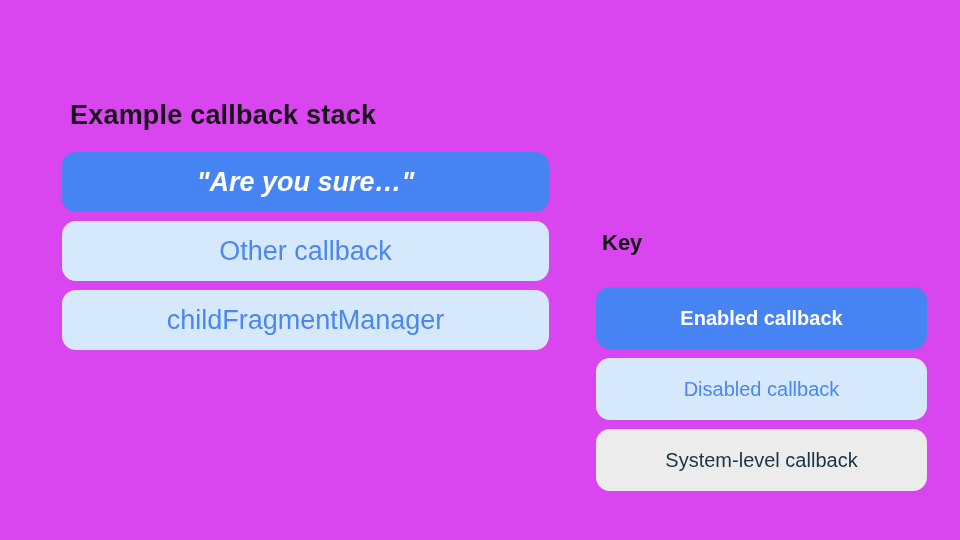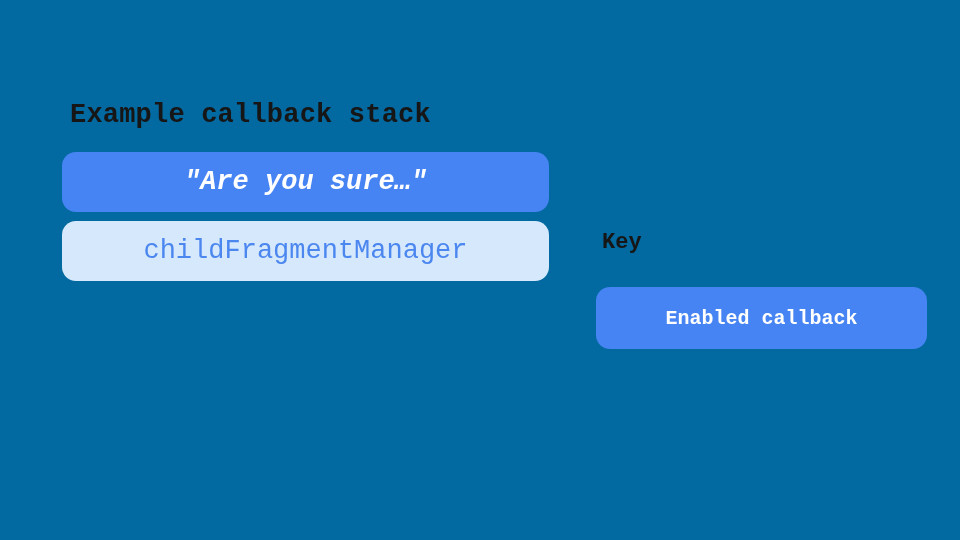--- a/index.html
+++ b/index.html
@@ -10,22 +10,21 @@
   body {
     width: 960px;
     height: 540px;
     overflow: hidden;
     font-family: "Liberation Sans", sans-serif;
   }
   .slide {
     position: relative;
     width: 960px;
     height: 540px;
-    background: #0369a1;
-    font-family: Liberation Mono, monospace;
+    background: #d946ef;
   }
   .page-title {
     position: absolute;
     left: 70px;
     top: 100px;
     font-size: 27px;
     font-weight: 600;
     letter-spacing: 0.2px;
     color: #161616;
     white-space: nowrap;
@@ -96,22 +95,25 @@
 <body>
 
 <div class="slide">
 
   <div class="page-title">Example callback stack</div>
 
   <div class="stack">
     <div class="box enabled">
       <span class="quoted">"Are you sure…"</span>
     </div>
+    <div class="box disabled">Other callback</div>
     <div class="box disabled">childFragmentManager</div>
   </div>
 
   <div class="key-title">Key</div>
 
   <div class="key-legend">
     <div class="box enabled">Enabled callback</div>
+    <div class="box disabled">Disabled callback</div>
+    <div class="box system">System-level callback</div>
   </div>
 
 </div>
 
 </body></html>

